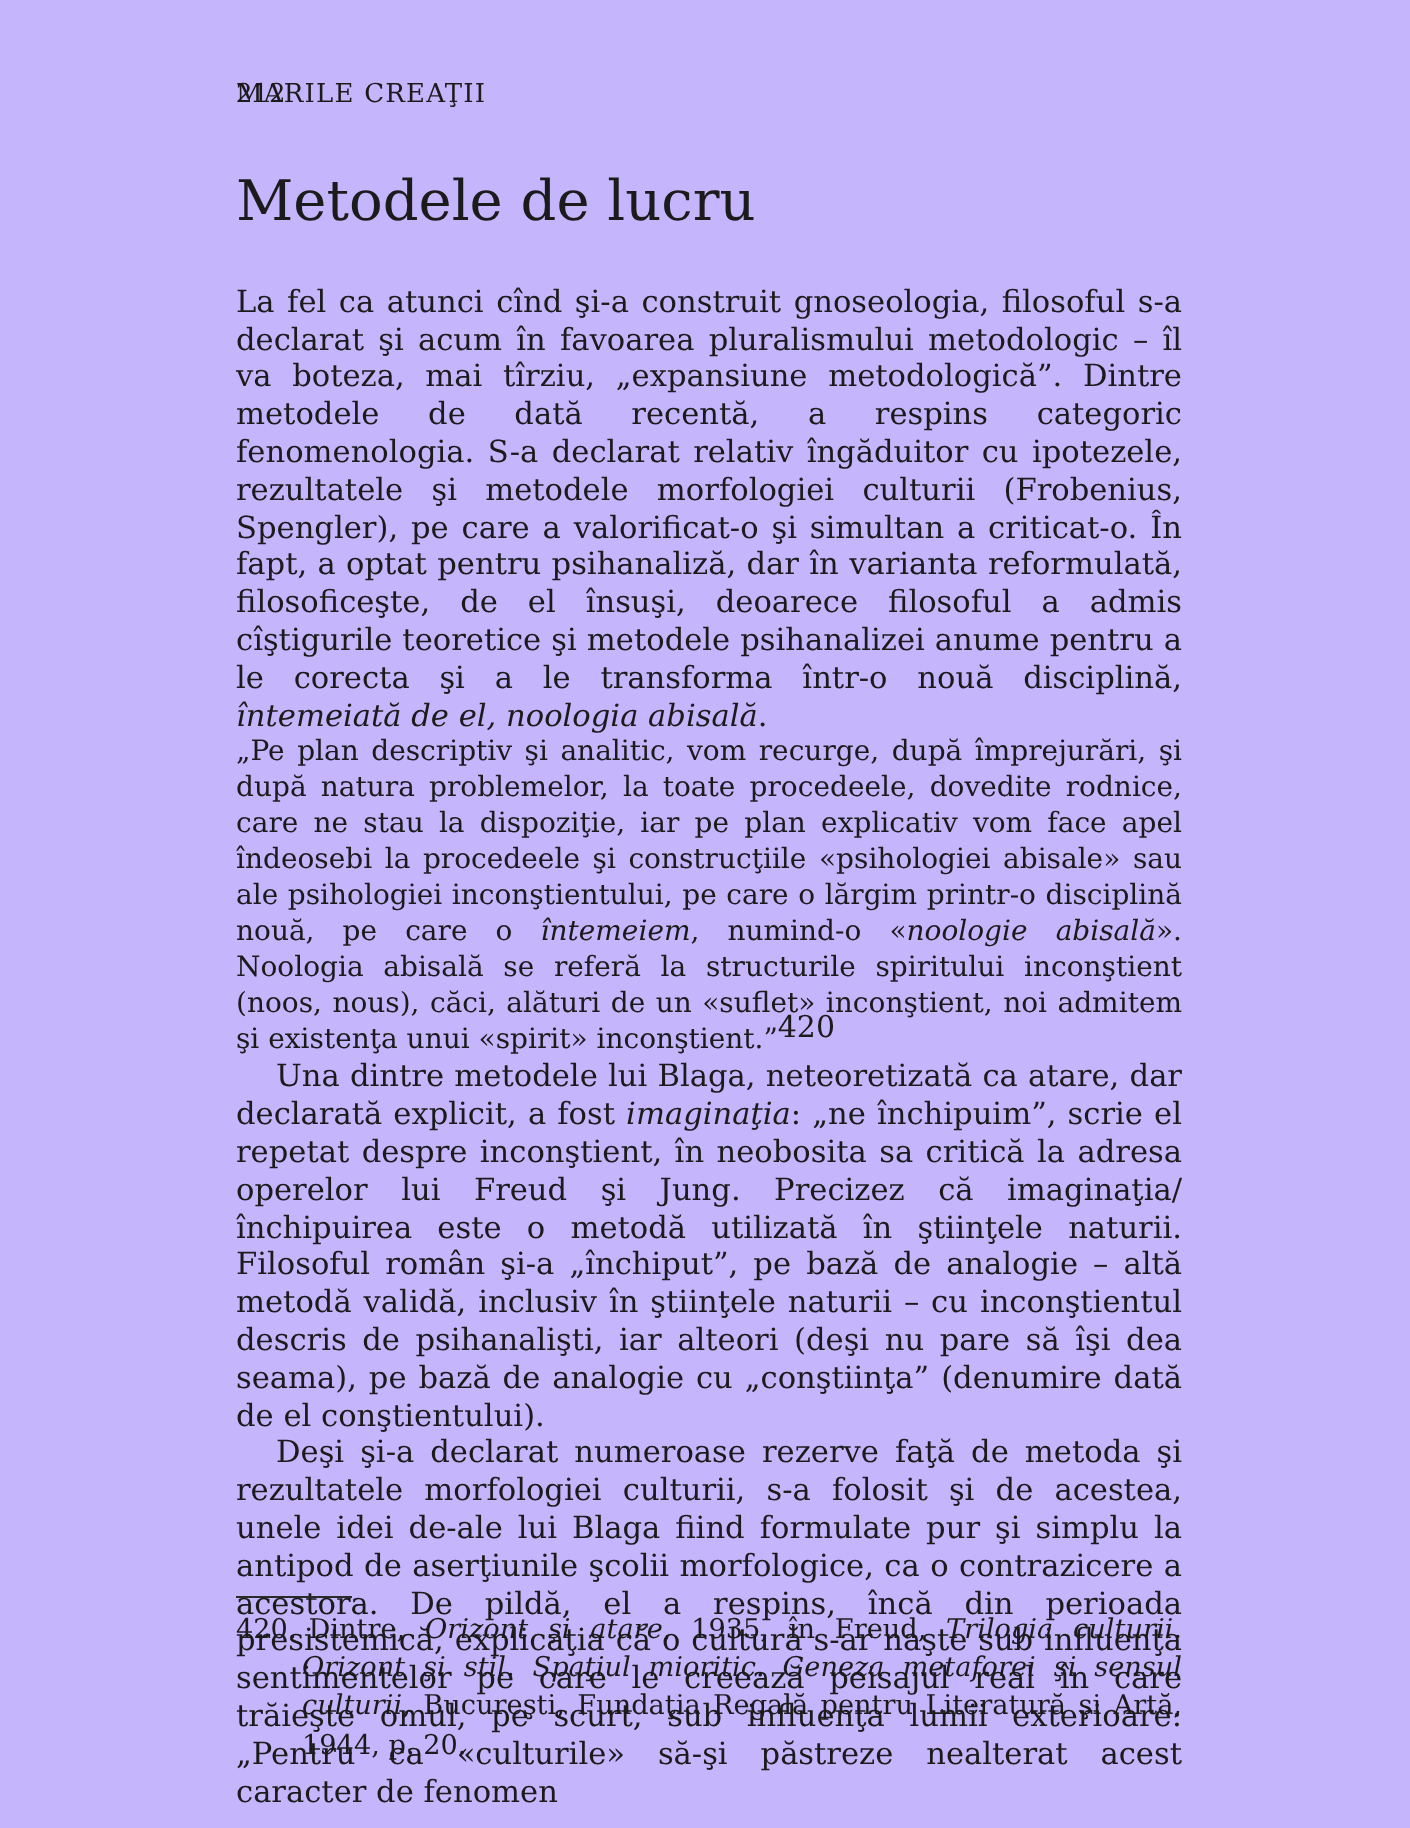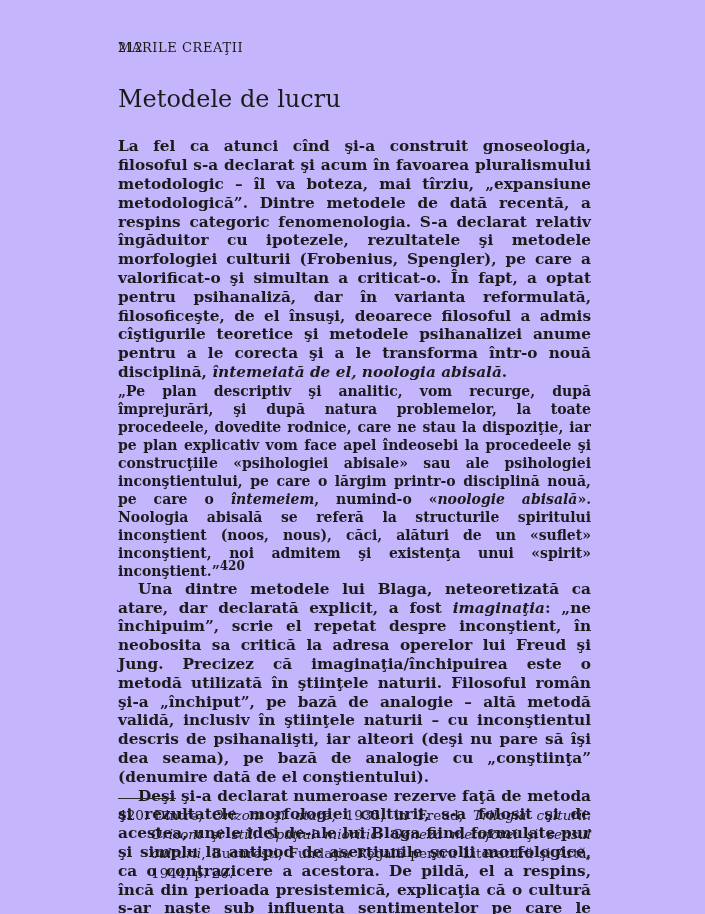--- a/index.html
+++ b/index.html
@@ -27,41 +27,41 @@
   .page-number {
     position: absolute;
     left: 0;
     top: 0;
   }
   .running-title {
     letter-spacing: 0.6px;
   }
   .chapter-title {
     margin-top: 29px;
-    font-size: 24px;
+    font-size: 28px;
     font-weight: normal;
     line-height: 1.1;
   }
   .text-body {
     margin-top: 25px;
     text-align: justify;
     font-size: 15.3px;
     line-height: 18.8px;
   }
-  .text-body p { margin: 0; font-weight: bold; }
+  .text-body p { margin: 0; }
   .text-body p.indent { text-indent: 20px; }
   .blockquote {
     margin: 8px 0 8px 17px;
     font-size: 14px;
     line-height: 18px;
     text-align: justify;
   }
   .it { font-style: italic; }
   .sup {
-    font-size: 12px;
+    font-size: 15px;
     vertical-align: super;
     line-height: 0;
   }
   .footnote-block {
     position: absolute;
     left: 118px;
     top: 798px;
     width: 473px;
   }
   .footnote-rule {

